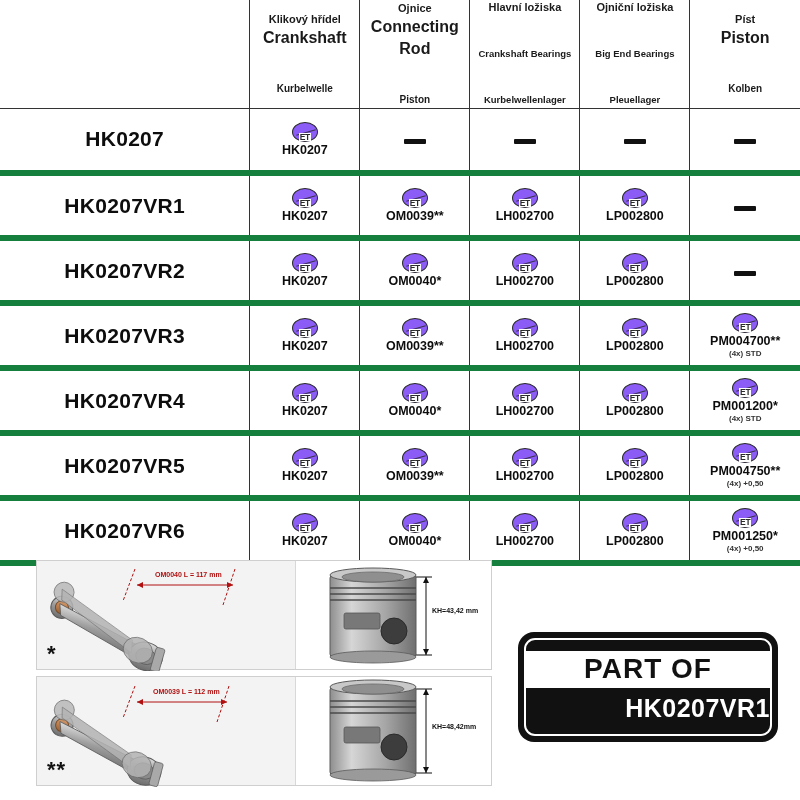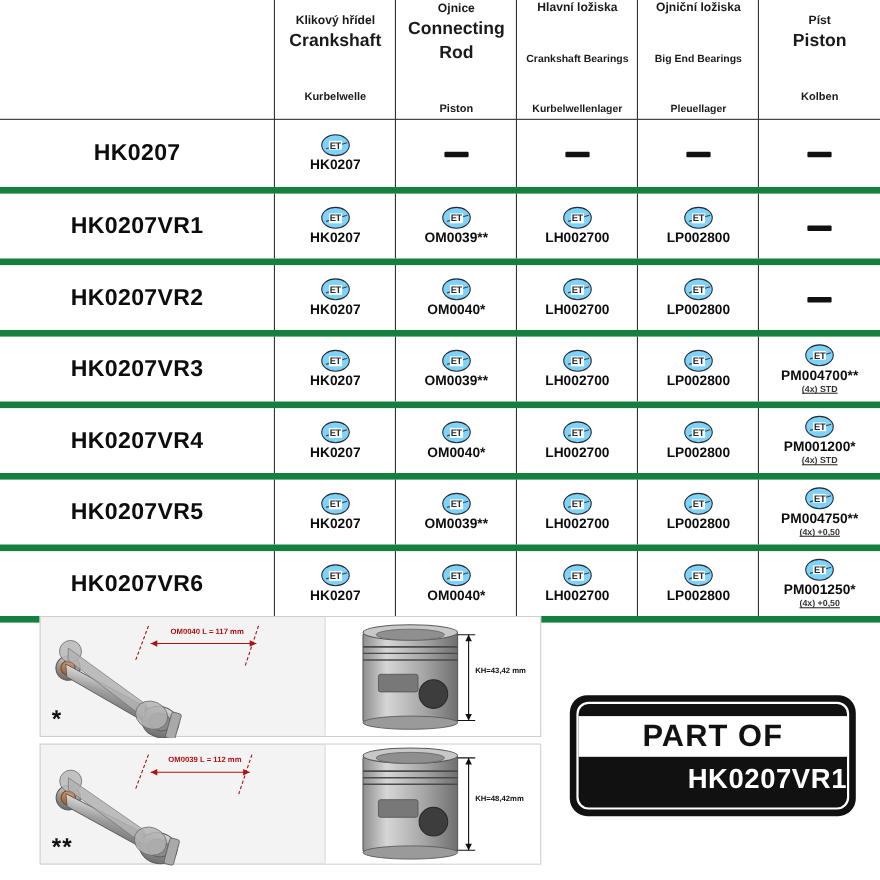--- a/index.html
+++ b/index.html
@@ -85,43 +85,42 @@
     font-weight: bold;
     color: #0d0d0d;
     white-space: nowrap;
   }
   .partsub {
     font-size: 8px;
     font-weight: bold;
     color: #333;
     margin-top: 1px;
     white-space: nowrap;
-    text-decoration: underline;
   }
   .dash {
     display: inline-block;
     width: 22px;
     height: 5px;
     background: #111;
     border-radius: 1px;
   }
 
   
   .etlogo {
     width: 26px; height: 20px;
     border: 1.4px solid #2b2b2b;
     border-radius: 50%;
     display: flex;
-    align-items: center;
+    align-items: flex-end;
     justify-content: center;
     font-size: 8.5px;
     font-weight: bold;
     letter-spacing: -0.3px;
     color: #2b2b2b;
-    background: #7dd3fc;
+    background: #8b5cf6;
     position: relative;
   }
   .etlogo .slash {
     position: absolute;
     left: 3px; top: 50%;
     width: 20px; height: 1px;
     background: #2b2b2b;
     transform: rotate(-16deg);
     opacity: .85;
   }

